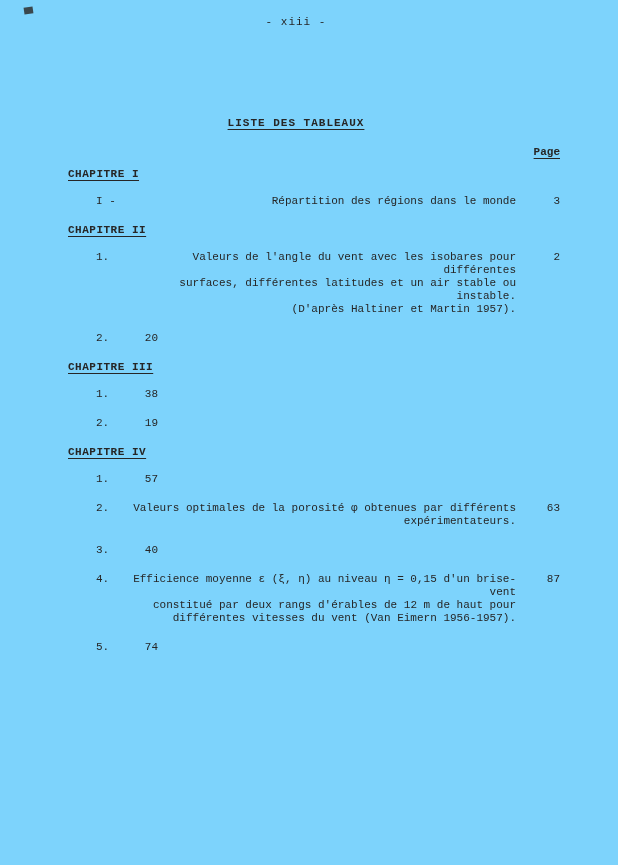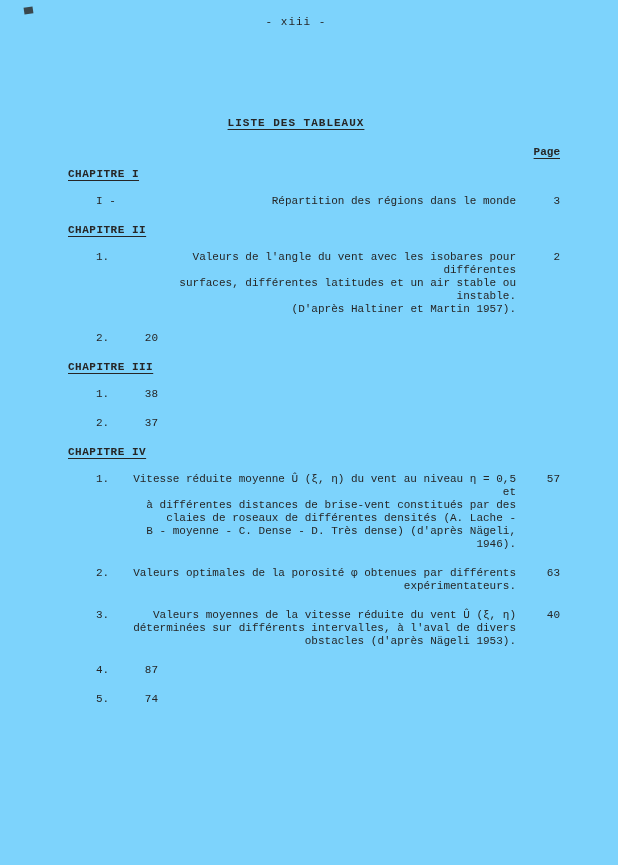--- a/index.html
+++ b/index.html
@@ -139,49 +139,45 @@
     </section>
 
     <section class="chapter">
       <h2 class="chapter-heading">CHAPITRE III</h2>
       <div class="entry">
         <span class="entry-num">1.</span>
         <span class="entry-page">38</span>
       </div>
       <div class="entry">
         <span class="entry-num">2.</span>
-        <span class="entry-page">37</span>
+        <span class="entry-page">19</span>
       </div>
     </section>
 
     <section class="chapter">
       <h2 class="chapter-heading">CHAPITRE IV</h2>
       <div class="entry">
         <span class="entry-num">1.</span>
-        <span class="entry-text">Vitesse réduite moyenne Û (ξ, η) du vent au niveau η = 0,5 et
-à différentes distances de brise-vent constitués par des
-claies de roseaux de différentes densités (A. Lache -
-B - moyenne - C. Dense - D. Très dense) (d'après Nägeli, 1946).</span>
         <span class="entry-page">57</span>
       </div>
       <div class="entry">
         <span class="entry-num">2.</span>
         <span class="entry-text">Valeurs optimales de la porosité φ obtenues par différents
 expérimentateurs.</span>
         <span class="entry-page">63</span>
       </div>
       <div class="entry">
         <span class="entry-num">3.</span>
-        <span class="entry-text">Valeurs moyennes de la vitesse réduite du vent Û (ξ, η)
-déterminées sur différents intervalles, à l'aval de divers
-obstacles (d'après Nägeli 1953).</span>
         <span class="entry-page">40</span>
       </div>
       <div class="entry">
         <span class="entry-num">4.</span>
+        <span class="entry-text">Efficience moyenne ε (ξ, η) au niveau η = 0,15 d'un brise-vent
+constitué par deux rangs d'érables de 12 m de haut pour
+différentes vitesses du vent (Van Eimern 1956-1957).</span>
         <span class="entry-page">87</span>
       </div>
       <div class="entry">
         <span class="entry-num">5.</span>
         <span class="entry-page">74</span>
       </div>
     </section>
 
   </div>
 </div>

